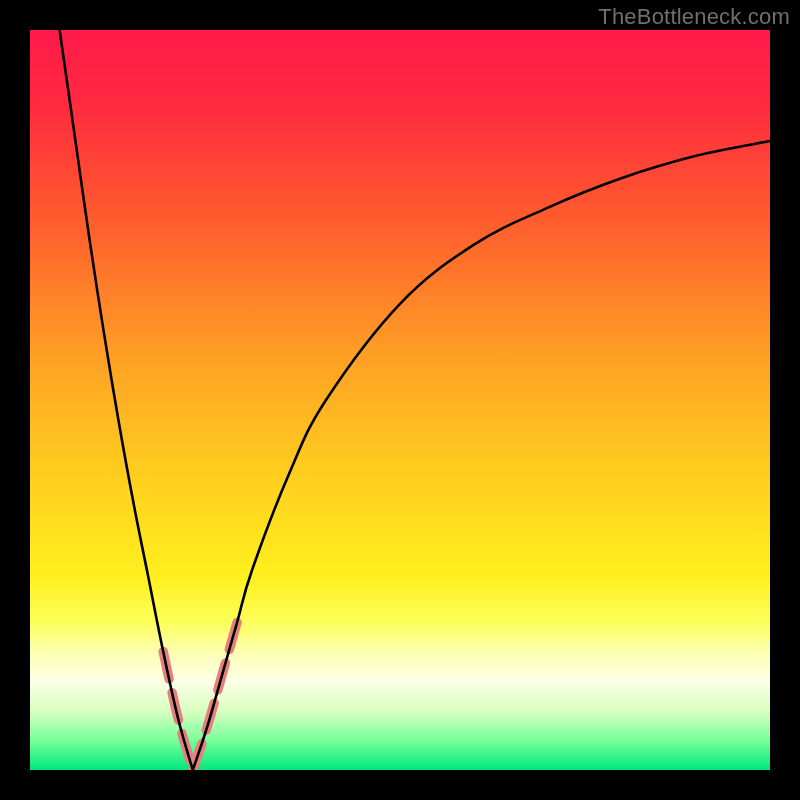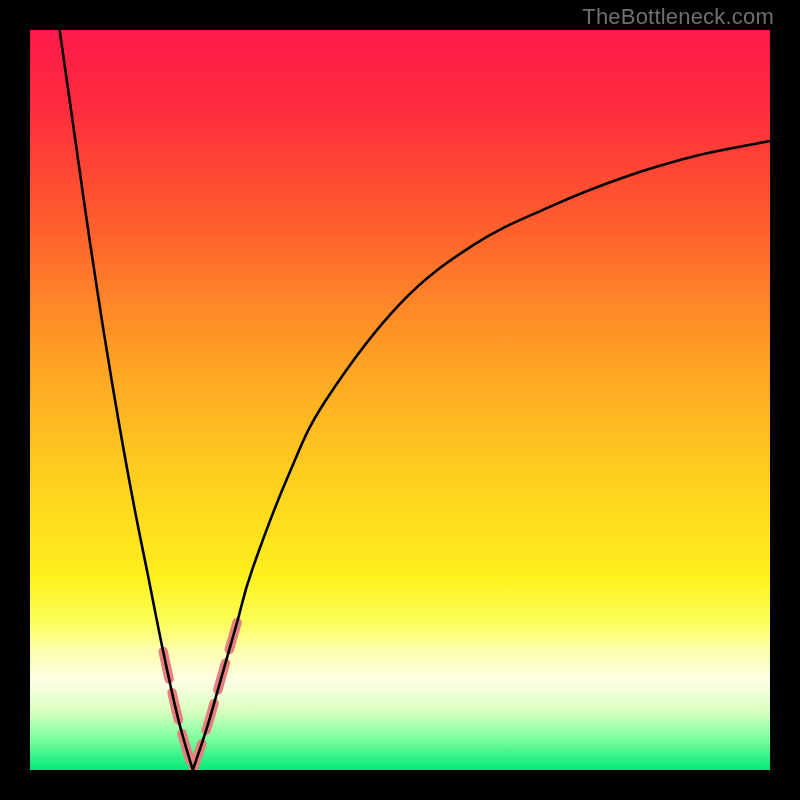--- a/index.html
+++ b/index.html
@@ -27,21 +27,21 @@
     height: 740px;
     overflow: hidden;
   }
   .gradient {
     position: absolute;
     inset: 0;
   }
   .watermark {
     position: absolute;
     top: 4px;
-    right: 26px;
+    right: 10px;
     color: #6f6f6f;
     font-size: 22px;
     font-weight: 500;
     letter-spacing: 0.2px;
   }
   svg.curves {
     position: absolute;
     inset: 0;
   }
 </style>

